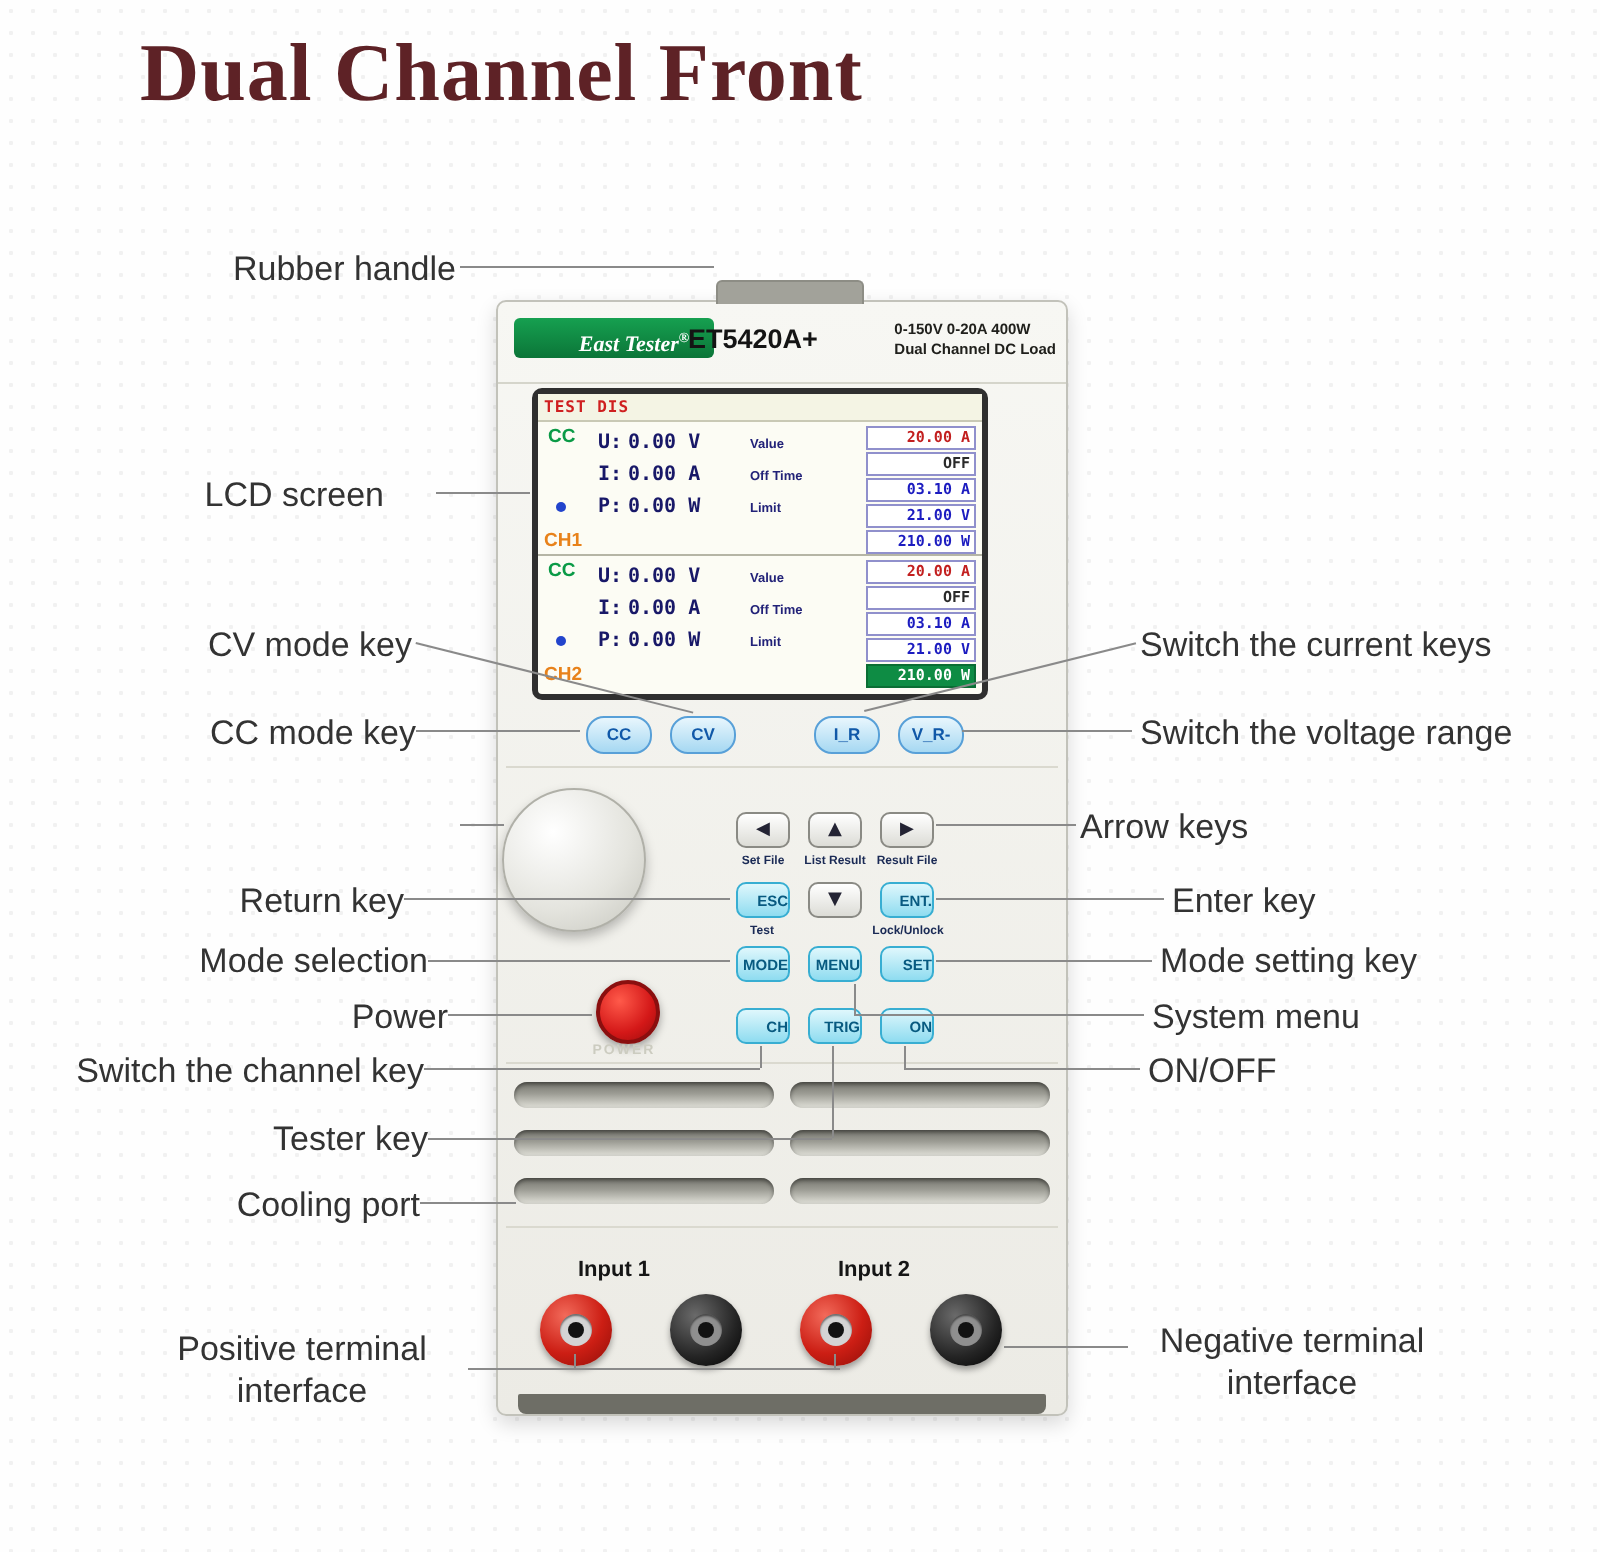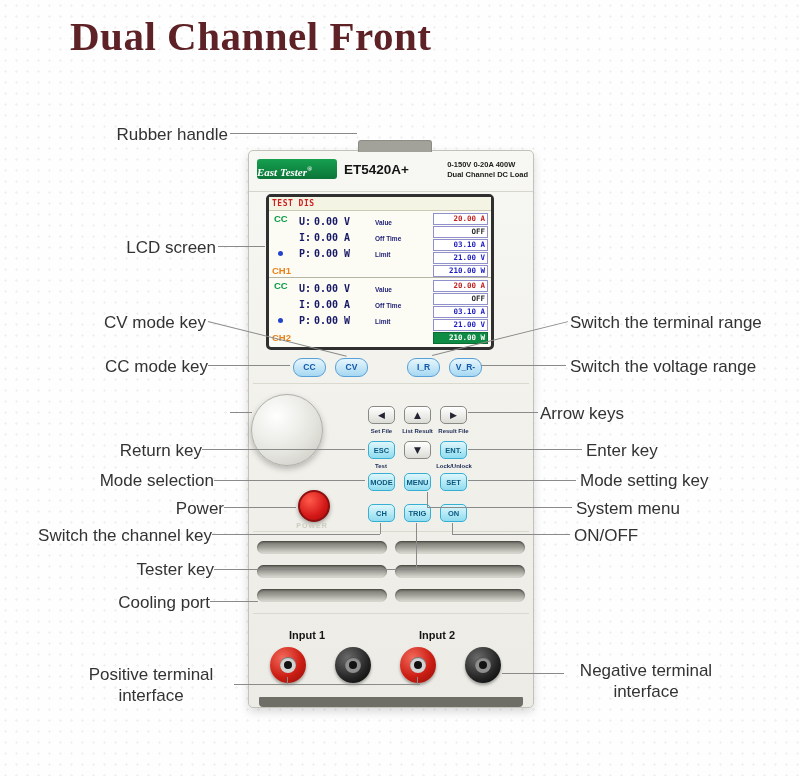--- a/index.html
+++ b/index.html
@@ -13,21 +13,21 @@
 
   
   .device{position:absolute;left:248px;top:150px;width:284px;height:556px;
     background:linear-gradient(#f7f7f3,#ecebe5);border:1px solid #c2c2ba;border-radius:5px;
     box-shadow:0 4px 10px rgba(0,0,0,.15);z-index:10;}
   .top-tab{position:absolute;left:109px;top:-11px;width:72px;height:11px;background:#a2a29a;
     border:1px solid #8d8d85;border-bottom:none;border-radius:3px 3px 0 0;}
   .dev-header{position:absolute;left:0;top:0;width:100%;height:40px;border-bottom:1px solid #d5d5cb;}
   .logo{position:absolute;left:8px;top:8px;width:80px;height:20px;border-radius:3px;
     background:linear-gradient(#16a050,#0b7538);color:#fff;font:italic 700 11px/20px "Liberation Serif",serif;
-    text-align:left;}
+    text-align:center;padding-left:20px;}
   .logo sup{font-size:7px;}
   .model{position:absolute;left:95px;top:11px;font:700 13.5px "Liberation Sans",sans-serif;color:#141414;}
   .specs{position:absolute;right:5px;top:9px;font:700 7.5px/10px "Liberation Sans",sans-serif;color:#20201c;text-align:left;}
   .seam{position:absolute;left:4px;right:4px;height:1px;background:#dad9cf;}
 
   
   .screen{position:absolute;left:17px;top:43px;width:222px;height:150px;background:#fcfcf4;
     border:3px solid #2f2f2f;border-radius:5px;}
   .scr-top{height:13px;background:#f4f4e4;border-bottom:1px solid #c9c9b5;
     font:700 8px/13px "DejaVu Sans Mono",monospace;color:#cf1f1f;padding-left:3px;letter-spacing:.5px;}
@@ -48,21 +48,21 @@
   .box.hl{background:#0e8c44;border-color:#0a6e34;color:#fff;}
 
   
   .pill{position:absolute;width:31px;height:17px;border-radius:9px;text-align:center;
     background:linear-gradient(#e8f6fd,#a6d8f2);border:1px solid #58a0d8;
     font:700 8.5px/16px "Liberation Sans",sans-serif;color:#1058a8;}
   .key{position:absolute;width:27px;height:18px;border-radius:5px;text-align:center;box-sizing:border-box;}
   .key.white{background:linear-gradient(#ffffff,#dcdcd6);border:1px solid #8a8a84;
     font:700 9px/17px "DejaVu Sans",sans-serif;color:#232333;}
   .key.cyan{background:linear-gradient(#dff7fc,#8fdcf0);border:1px solid #38aed2;
-    font:700 7.5px/17px "Liberation Sans",sans-serif;color:#085a80;}
+    font:700 7.5px/17px "Liberation Sans",sans-serif;color:#085a80;text-align:right;}
   .caption{position:absolute;font:700 6px/8px "Liberation Sans",sans-serif;color:#1a2a55;text-align:center;}
   .knob{position:absolute;left:2px;top:243px;width:70px;height:70px;border-radius:50%;
     background:radial-gradient(circle at 35% 30%,#ffffff,#e4e4de 58%,#c6c6be);
     border:1px solid #b0b0a8;box-shadow:0 3px 6px rgba(0,0,0,.25);}
   .power{position:absolute;left:49px;top:339px;width:28px;height:28px;border-radius:50%;
     background:radial-gradient(circle at 35% 30%,#ff5a4a,#d41818 60%,#9c0c0c);
     border:2px solid #8a0f0f;box-shadow:0 2px 4px rgba(0,0,0,.35);}
   .power-print{position:absolute;left:38px;top:371px;width:50px;text-align:center;
     font:700 7px "Liberation Sans",sans-serif;color:#ccccc0;letter-spacing:1px;}
 
@@ -214,32 +214,32 @@
       </div>
     <div class="post black" style="left:216px">
         <div class="post-ring"></div>
         <div class="post-hole"></div>
       </div>
 
     <div class="bottom-bar"></div>
   </div>
 
   <div class="co-label" style="right:572px;top:124px">Rubber handle</div>
-  <div class="co-label" style="right:584px;top:237px">LCD screen</div>
+  <div class="co-label" style="right:608px;top:237px">LCD screen</div>
   <div class="co-label" style="right:594px;top:312px">CV mode key</div>
   <div class="co-label" style="right:592px;top:356px">CC mode key</div>
   <div class="co-label" style="right:598px;top:440px">Return key</div>
   <div class="co-label" style="right:586px;top:470px">Mode selection</div>
   <div class="co-label" style="right:576px;top:498px">Power</div>
   <div class="co-label" style="right:588px;top:525px">Switch the channel key</div>
   <div class="co-label" style="right:586px;top:559px">Tester key</div>
   <div class="co-label" style="right:590px;top:592px">Cooling port</div>
   <div class="co-label two" style="left:70px;top:664px;width:162px">Positive terminal interface</div>
 
-  <div class="co-label" style="left:570px;top:312px">Switch the terminal range</div>
+  <div class="co-label" style="left:570px;top:312px">Switch the current keys</div>
   <div class="co-label" style="left:570px;top:356px">Switch the voltage range</div>
   <div class="co-label" style="left:540px;top:403px">Arrow keys</div>
   <div class="co-label" style="left:586px;top:440px">Enter key</div>
   <div class="co-label" style="left:580px;top:470px">Mode setting key</div>
   <div class="co-label" style="left:576px;top:498px">System menu</div>
   <div class="co-label" style="left:574px;top:525px">ON/OFF</div>
   <div class="co-label two" style="left:566px;top:660px;width:160px">Negative terminal interface</div>
 
   <div class="ln h" style="top:133px;left:230px;width:127px"></div>
   <div class="ln h" style="top:246px;left:218px;width:47px"></div>

